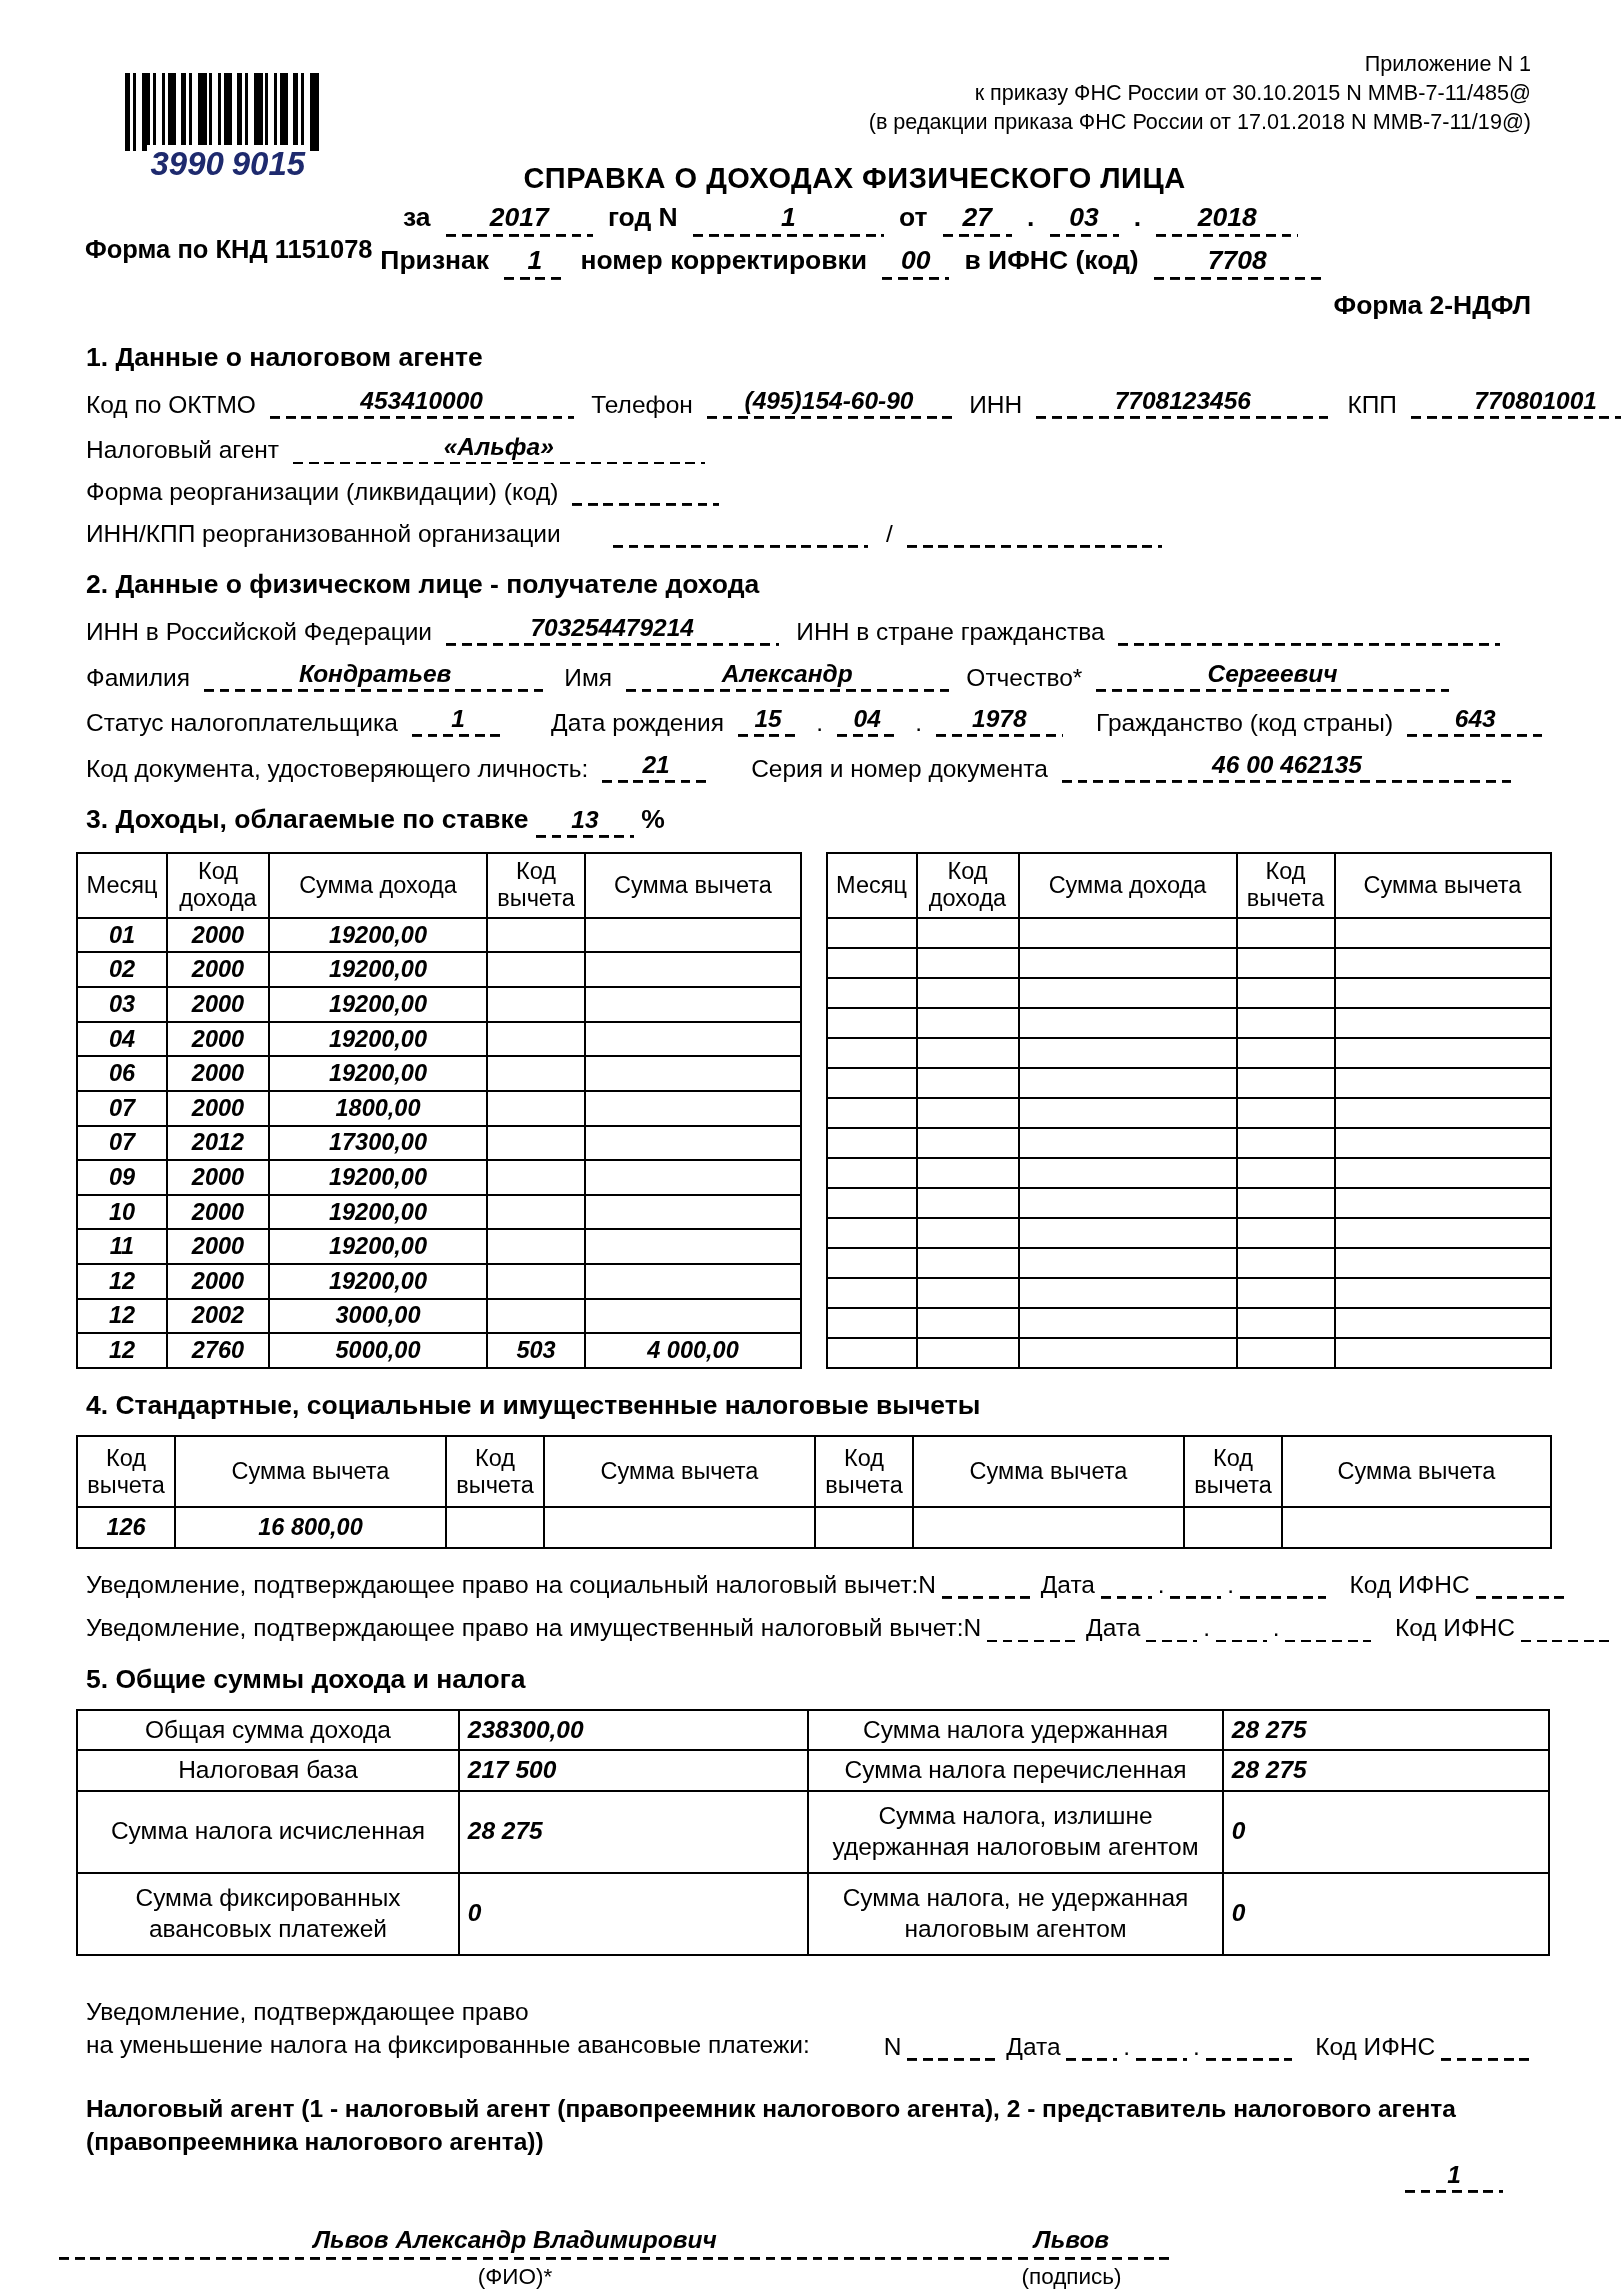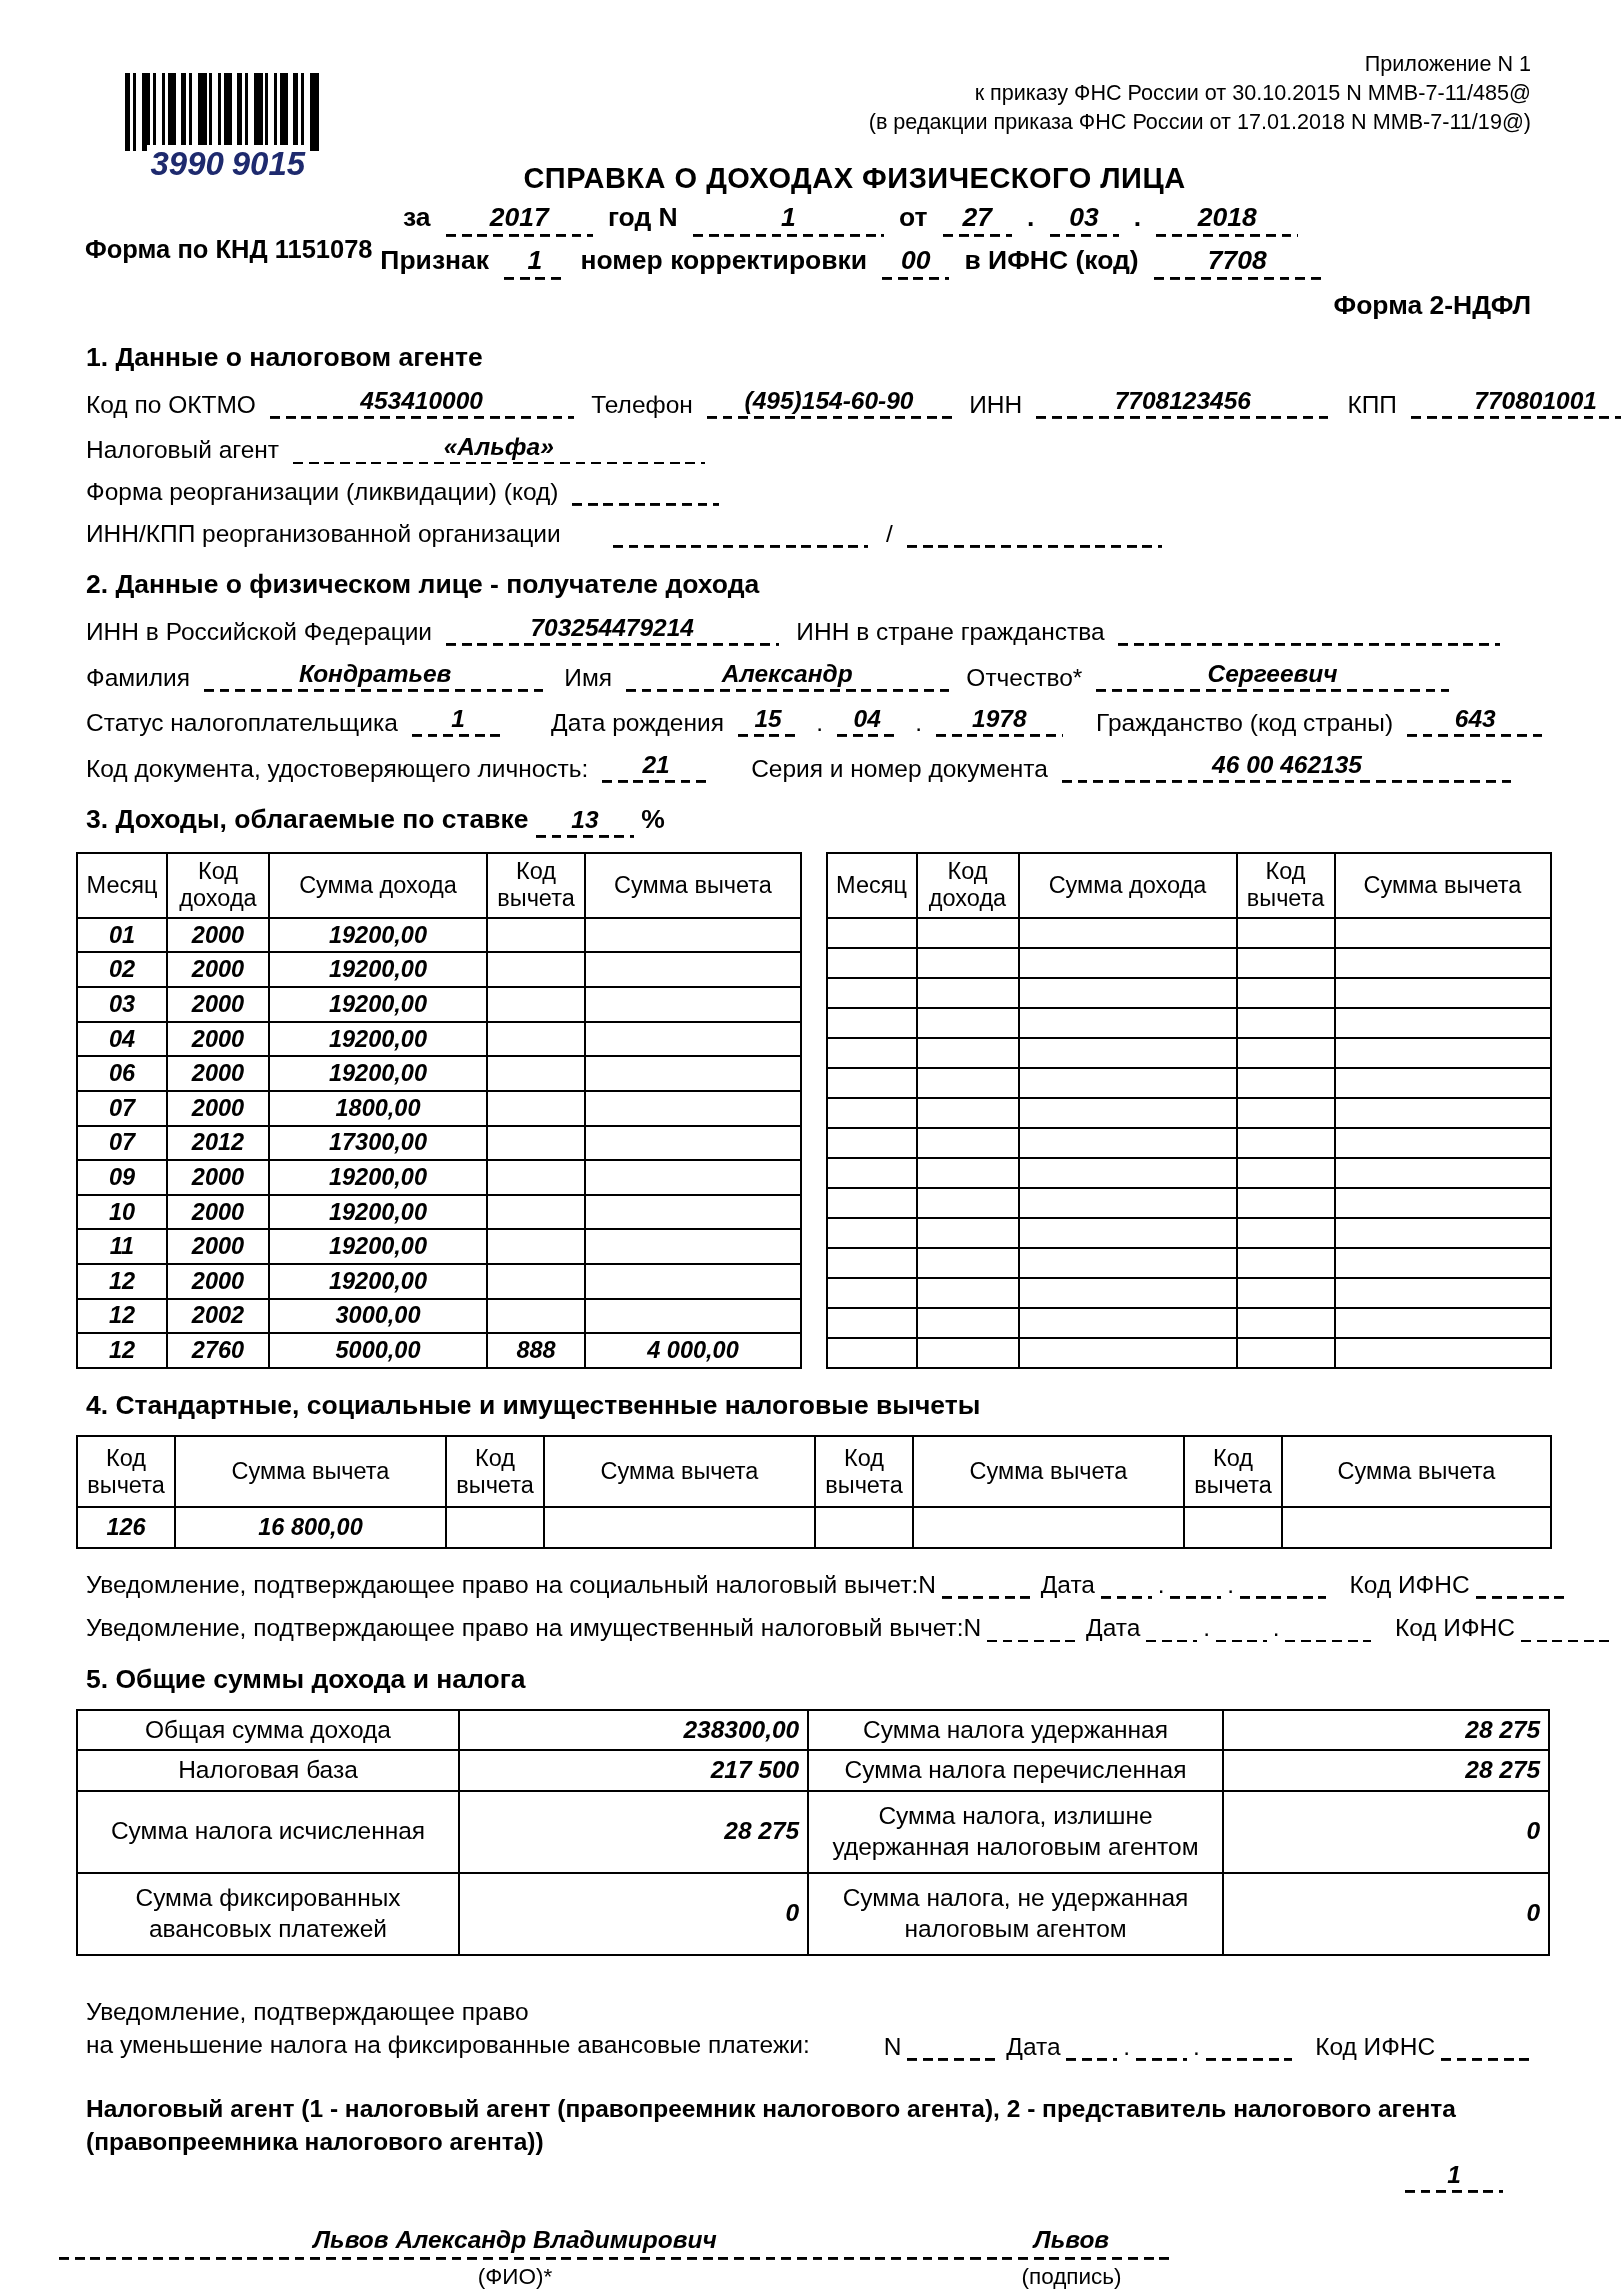--- a/index.html
+++ b/index.html
@@ -46,21 +46,21 @@
   .t3 thead th { font-weight:400; height:65px; line-height:1.15; }
   .t3 tbody td { height:30px; }
   .t3 tbody td, .t4 tbody td, .t5 .vcell { font-weight:700; font-style:italic; }
   .t4 { width:1472px; margin:13.7px 0 0 76px; table-layout:fixed; }
   .t4 th, .t4 td { border:2.9px solid #000; text-align:center; font-size:23.5px; }
   .t4 thead th { font-weight:400; height:71px; line-height:1.15; }
   .t4 tbody td { height:41px; }
   .t5 { width:1472px; margin:13.7px 0 0 76px; table-layout:fixed; }
   .t5 td { border:2.9px solid #000; font-size:24.5px; padding:3.9px 7.8px; line-height:1.25; }
   .t5 .lcell { text-align:center;border-radius:9px; }
-  .t5 .vcell { text-align:right; }
+  .t5 .vcell { text-align:left; }
   .notice { display:flex; align-items:flex-end; margin:15.7px 86px 0 86px; white-space:nowrap; }
   .notice .ngroup { display:flex; align-items:flex-end; margin-left:auto; }
   .notice .ngroup .fld { margin:0 5.9px; }
   .notice .ngroup .nl { margin-left:17.6px; }
   .stack { line-height:33px; }
   .agent-note { margin:31px 86px 0 86px; line-height:33px;font-weight:bold; }
   .agent-flag { text-align:right; margin:3.9px 118px 0 0; }
   .sig-row { display:flex; align-items:flex-end; margin:33px 0 0 59px; }
   .sig-col { text-align:center; }
   .sig-line {
@@ -281,21 +281,21 @@
             <td>12</td>
             <td>2002</td>
             <td>3000,00</td>
             <td></td>
             <td></td>
           </tr>
         <tr>
             <td>12</td>
             <td>2760</td>
             <td>5000,00</td>
-            <td>888</td>
+            <td>503</td>
             <td>4 000,00</td>
           </tr>
       </tbody>
     </table>
 
     <table class="t3">
       <colgroup>
           <col style="width:90px">
           <col style="width:102px">
           <col style="width:218px">

